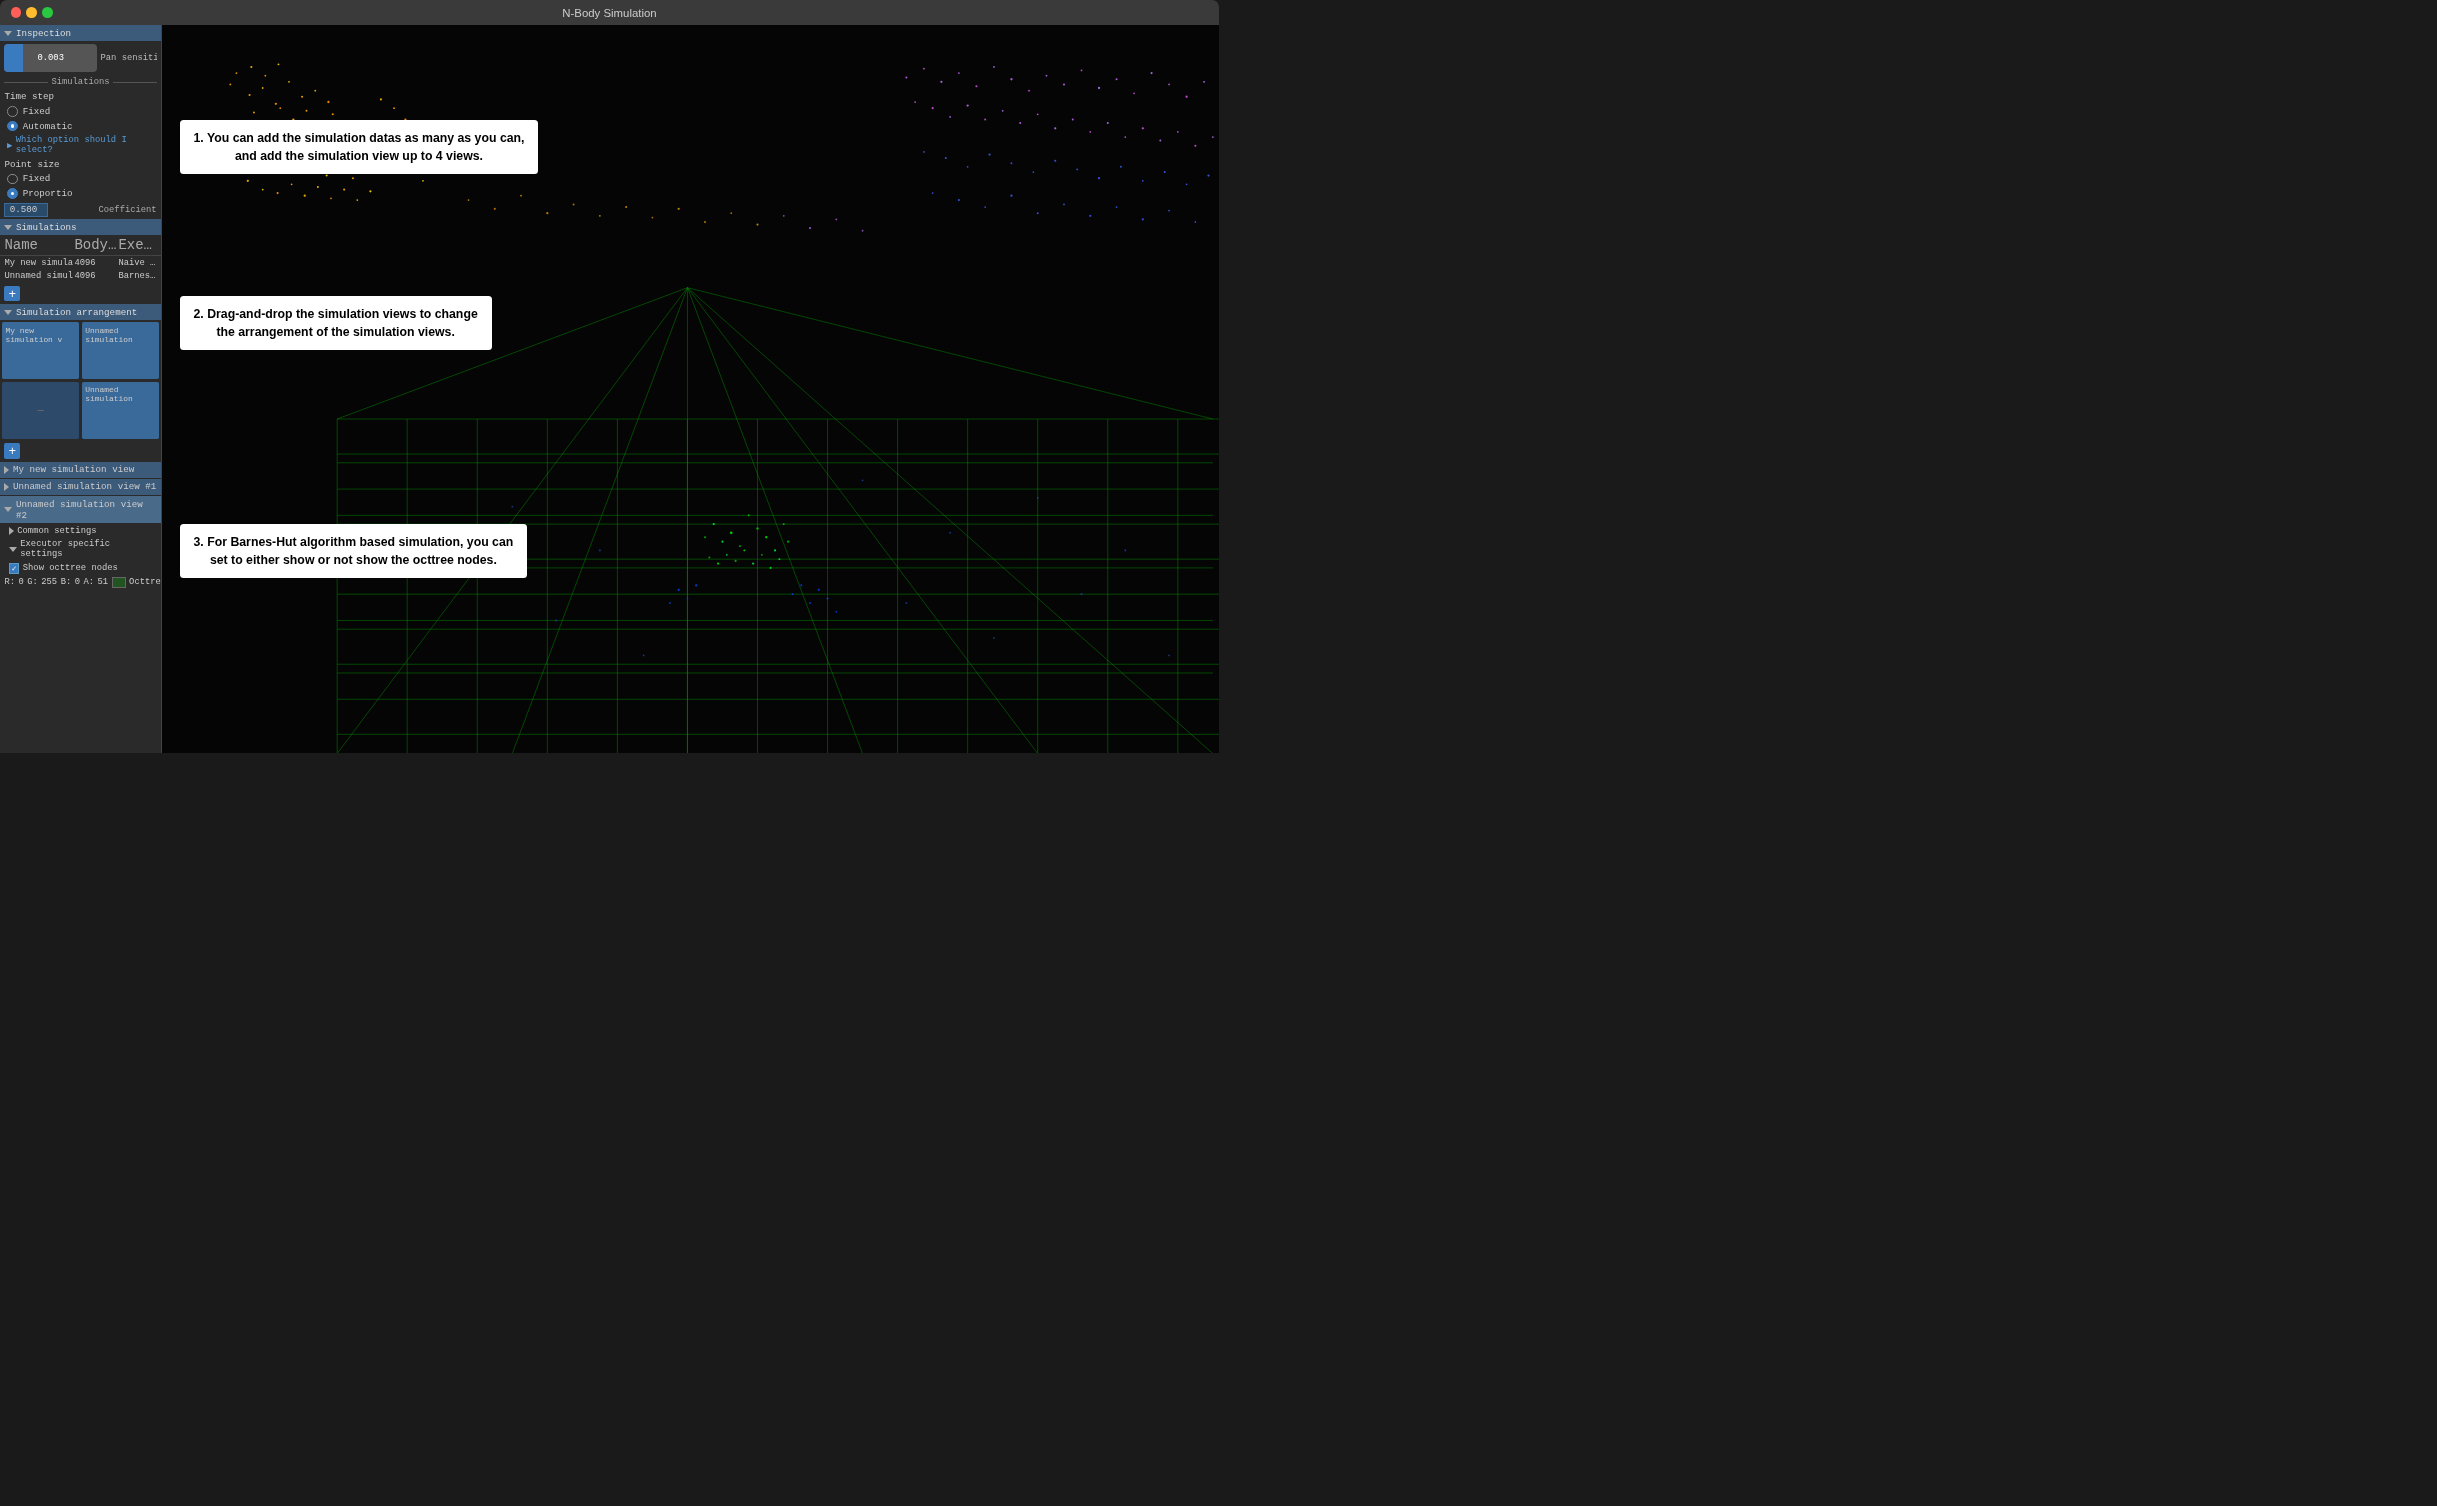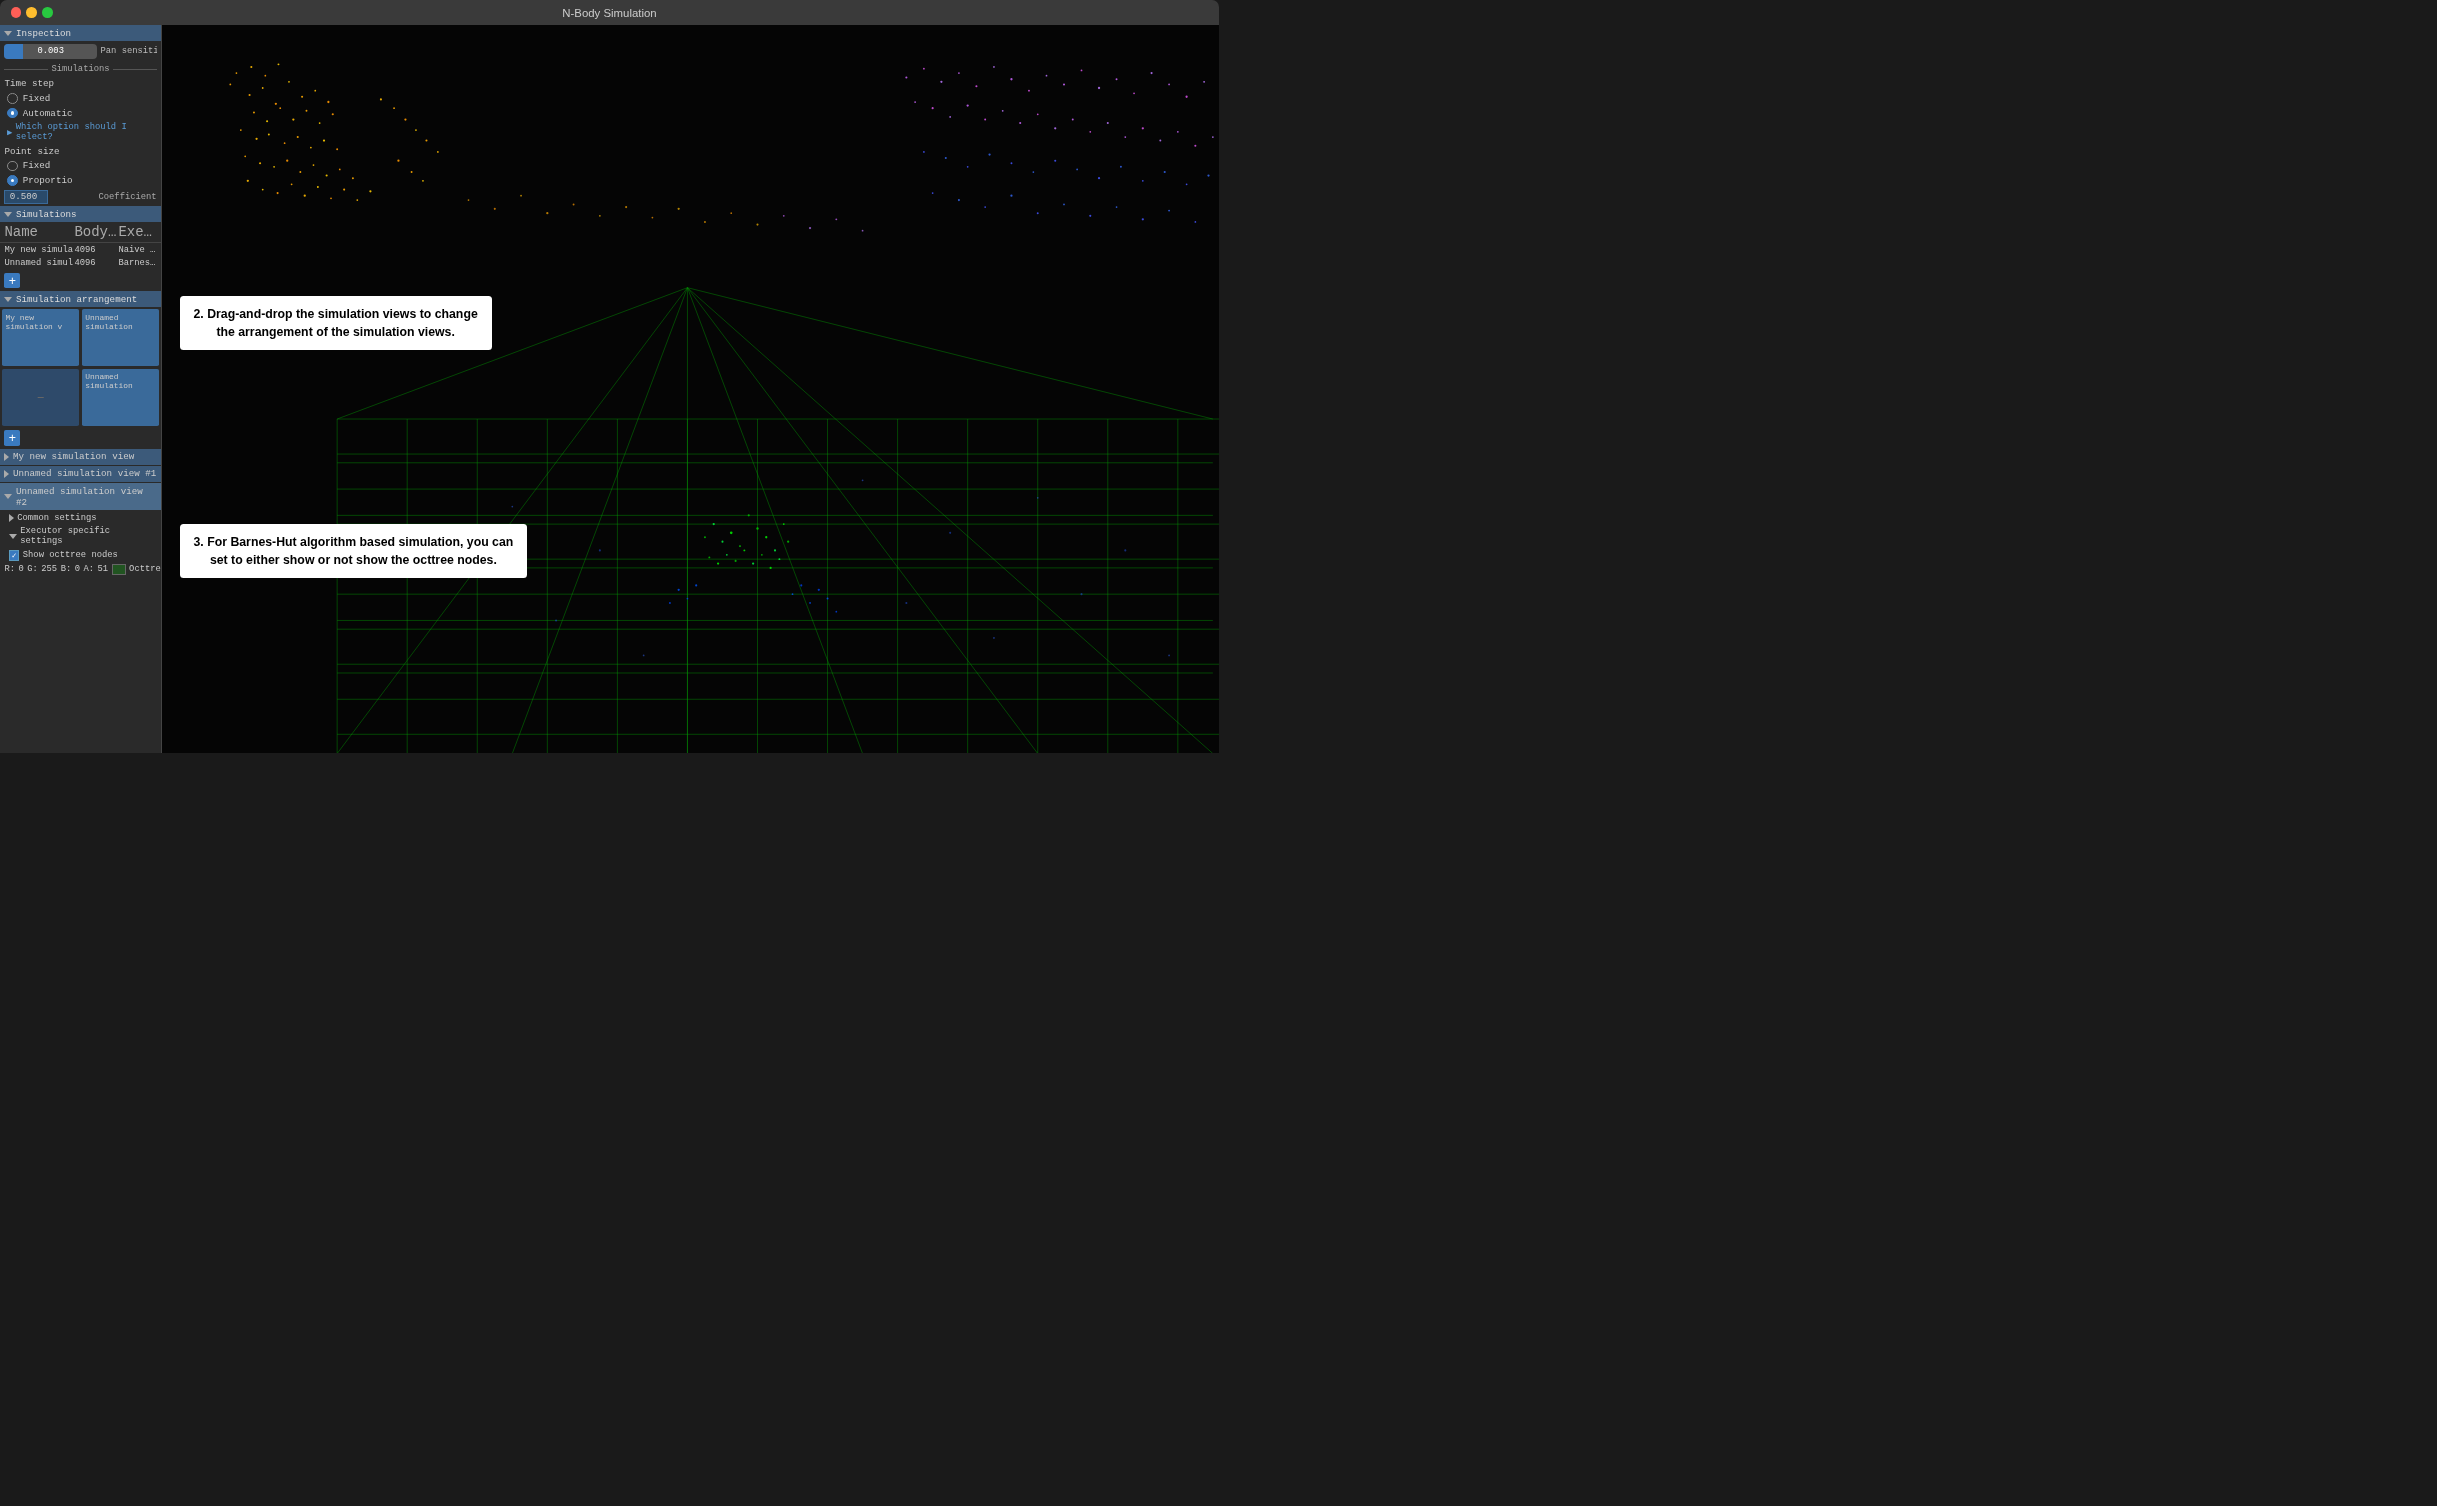--- a/index.html
+++ b/index.html
@@ -73,21 +73,21 @@
     .triangle-down { display: inline-block; width: 0; height: 0; border-left: 4.4px solid transparent; border-right: 4.4px solid transparent; border-top: 5.3px solid #aaa; }
     .triangle-right { display: inline-block; width: 0; height: 0; border-top: 4.4px solid transparent; border-bottom: 4.4px solid transparent; border-left: 5.3px solid #aaa; }
     .pan-sensitivity-row {
       display: flex;
       align-items: center;
       padding: 2.6px 4.4px;
       gap: 3.5px;
     }
     .slider-track {
       width: 96px;
-      height: 15px;
+      height: 28px;
       background: #555;
       border-radius: 4px;
       position: relative;
       overflow: hidden;
     }
     .slider-fill {
       height: 100%;
       background: #3a7abf;
       width: 20%;
     }
@@ -711,20 +711,24 @@
         <circle cx="300" cy="620" r="1" fill="#3366ff"></circle>
         <circle cx="450" cy="680" r="1.2" fill="#2255ee"></circle>
         <circle cx="550" cy="720" r="1" fill="#3366ff"></circle>
         <circle cx="850" cy="660" r="1.2" fill="#2255ee"></circle>
         <circle cx="950" cy="700" r="1" fill="#3366ff"></circle>
         <circle cx="1050" cy="650" r="1.2" fill="#2255ee"></circle>
         <circle cx="1150" cy="720" r="1" fill="#3366ff"></circle>
       </g>
     </svg>
 
+    <div class="tooltip-box tooltip1">
+      1. You can add the simulation datas as many as you can,<br>
+      and add the simulation view up to 4 views.
+    </div>
 
     <div class="tooltip-box tooltip2">
       2. Drag-and-drop the simulation views to change<br>
       the arrangement of the simulation views.
     </div>
 
     <div class="tooltip-box tooltip3">
       3. For Barnes-Hut algorithm based simulation, you can<br>
       set to either show or not show the octtree nodes.
     </div>

